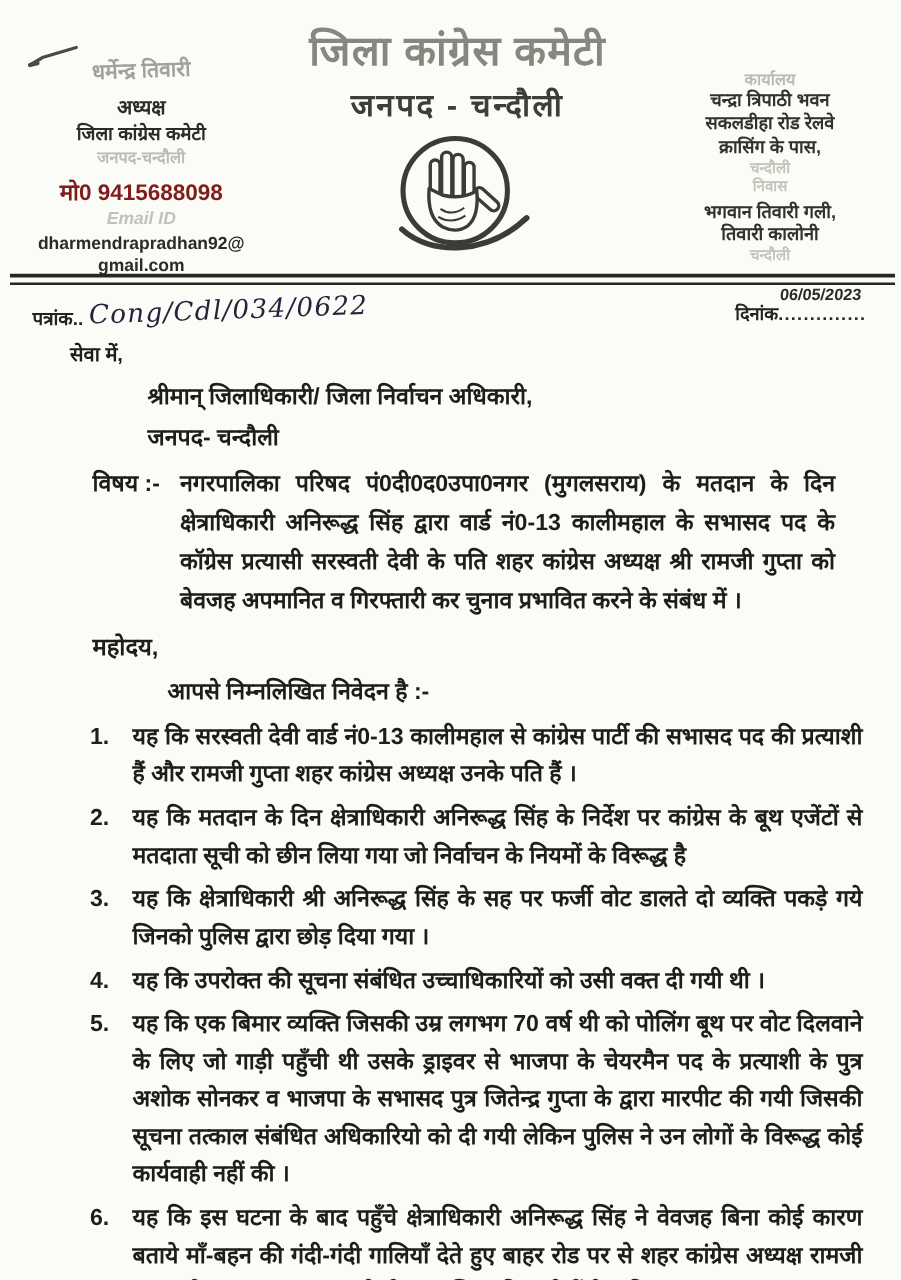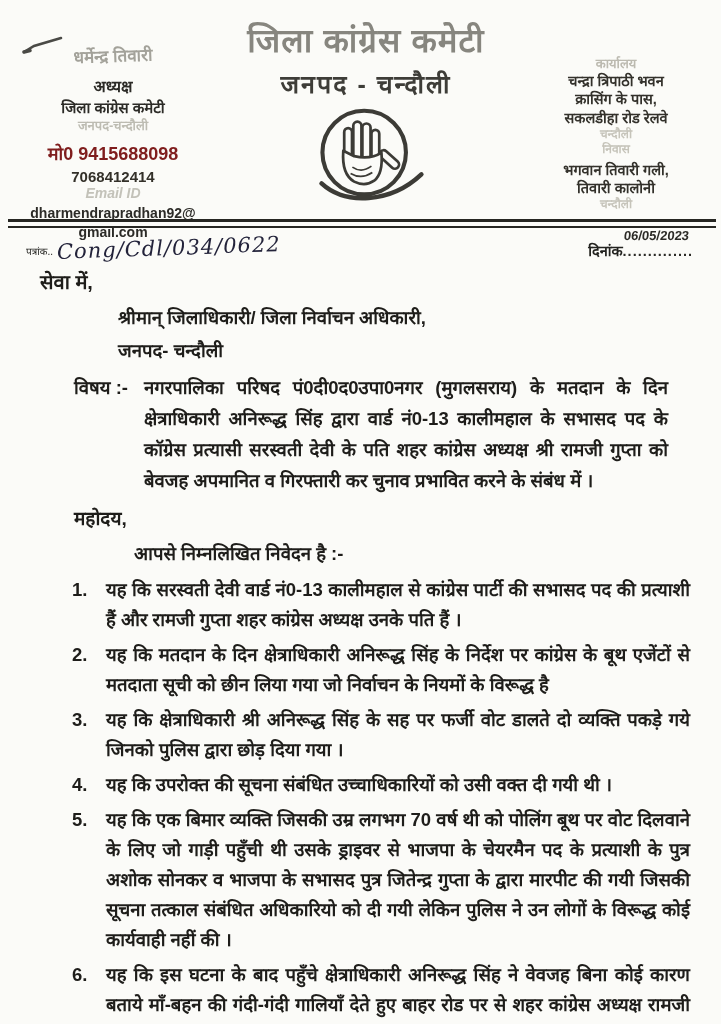--- a/index.html
+++ b/index.html
@@ -55,33 +55,33 @@
     position:absolute; left:8px; right:5px; top:219px; height:4px;
     border-top:3px solid #262622; border-bottom:2px solid #262622;
   }
 
   
   .body { padding:0 26px; }
   .ref-row {
     margin-top:12px; display:flex; justify-content:space-between; align-items:flex-start;
   }
   .ref-left { display:flex; align-items:flex-start; }
-  .ref-label { font-size:10px; font-weight:400; padding-top:8px; }
+  .ref-label { font-size:15px; font-weight:700; padding-top:8px; }
   .ref-number {
     font-family:"DejaVu Serif",serif; font-style:italic;
     font-size:21px; color:#23233a; transform:rotate(-2deg);
     margin-left:4px; white-space:nowrap; font-weight:500; letter-spacing:1px;
   }
   .date-wrap { position:relative; font-size:14.5px; font-weight:800; margin-top:4px; margin-right:2px; }
   .date-value { position:absolute; top:-12px; left:36px; font-size:13px; font-weight:800; color:#2c2b27; transform:skewX(-6deg); white-space:nowrap; }
   .date-dots { letter-spacing:1px; color:#2c2b27; }
 
   
   .letter { font-size:18.5px; font-weight:600; color:#1e1d1a; }
-  .to-label   { margin-left:14px; margin-top:8px; font-size:20px; }
+  .to-label   { margin-left:30px; margin-top:8px; font-size:16px; }
   .addr1 { margin-left:92px; margin-top:9px; }
   .addr2 { margin-left:92px; margin-top:8px; }
   .subject-row { display:flex; margin-left:48px; margin-top:10px; line-height:31px; }
   .subject-label { flex:none; width:70px; }
   .subject-text  { width:524px; text-align:justify; }
   .salutation { margin-left:48px; margin-top:9px; font-size:19px; }
   .opening    { margin-left:108px; margin-top:9px; }
   .points { margin:10px 0 0 46px; width:618px; line-height:30px; }
   .point  { display:flex; margin-bottom:5px; }
   .point-num  { flex:none; width:34px; }
@@ -100,21 +100,20 @@
         <path d="M2 18 L8 16.5" fill="none" stroke="#4a4a46" stroke-width="3.4" stroke-linecap="round"></path>
       </svg>
     </div>
 
     <div class="hdr-left">
       <div class="name">धर्मेन्द्र तिवारी</div>
       <div class="desig">अध्यक्ष</div>
       <div class="org">जिला कांग्रेस कमेटी</div>
       <div class="dist">जनपद-चन्दौली</div>
       <div class="mob">मो0 9415688098</div>
-      <div class="mob2">7068412414</div>
       <div class="email-label">Email ID</div>
       <div class="email">dharmendrapradhan92@</div>
       <div class="email2">gmail.com</div>
     </div>
 
     <div class="hdr-center">
       <div class="title">जिला कांग्रेस कमेटी</div>
       <div class="subtitle">जनपद - चन्दौली</div>
       <div class="logo-wrap">
         <svg width="118" height="112" viewBox="0 0 130 120">
@@ -132,22 +131,22 @@
             <path d="M50 70 Q 60 77 71 69"></path>
             <path d="M48 77 Q 60 84 72 76"></path>
           </g>
         </svg>
       </div>
     </div>
 
     <div class="hdr-right">
       <div class="faded">कार्यालय</div>
       <div class="addr">चन्द्रा त्रिपाठी भवन</div>
+      <div class="addr">सकलडीहा रोड रेलवे</div>
       <div class="addr">क्रासिंग के पास,</div>
-      <div class="addr">सकलडीहा रोड रेलवे</div>
       <div class="faded2">चन्दौली</div>
       <div class="faded2">निवास</div>
       <div class="gap"></div>
       <div class="addr">भगवान तिवारी गली,</div>
       <div class="addr">तिवारी कालोनी</div>
       <div class="faded2">चन्दौली</div>
     </div>
 
     <div class="rule-double"></div>
   </div>

